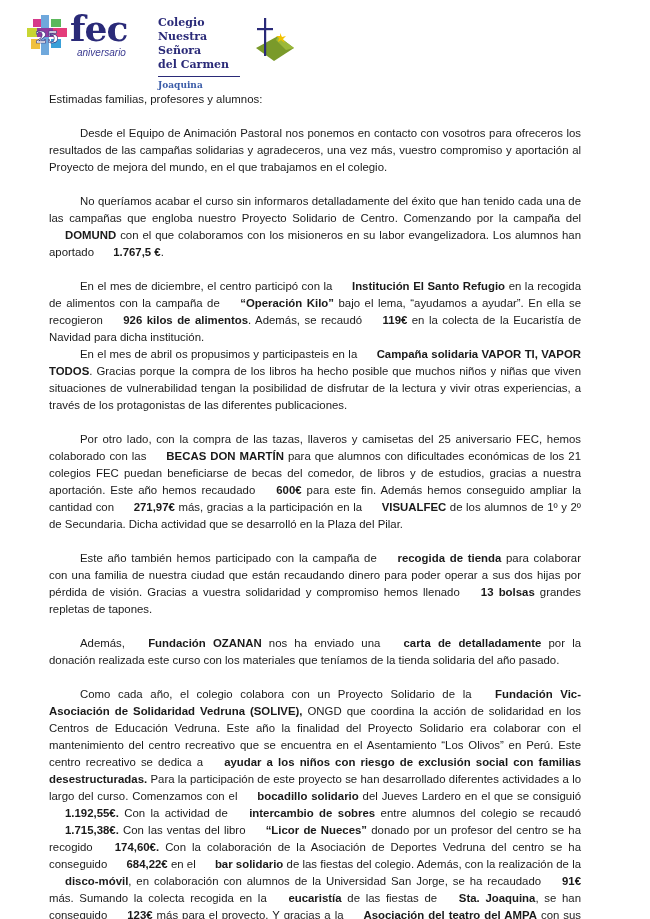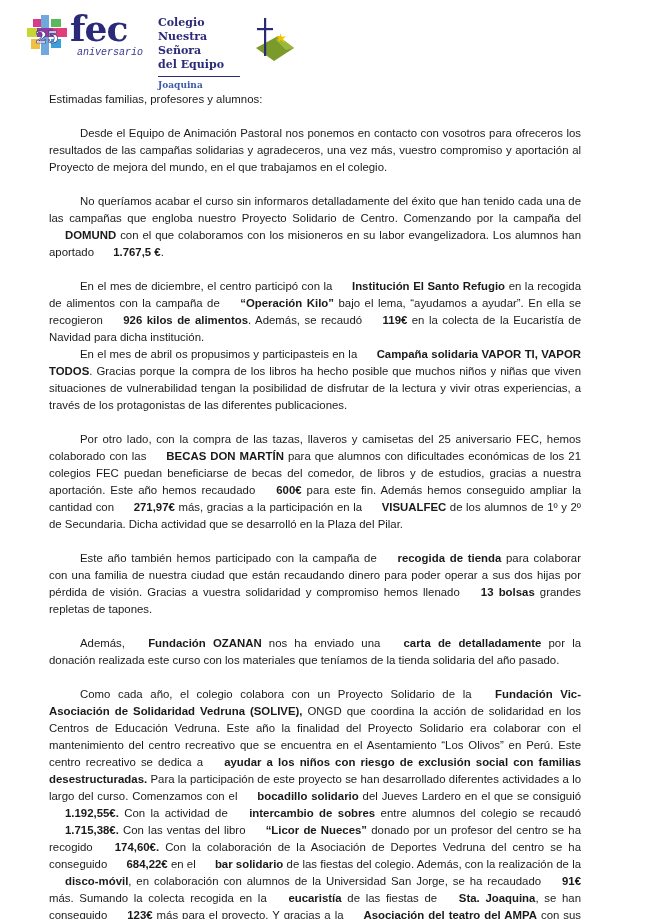--- a/index.html
+++ b/index.html
@@ -3,21 +3,21 @@
 <meta charset="utf-8">
 <style>
   html, body { margin: 0; padding: 0; background: #ffffff; }
   body { width: 650px; height: 919px; position: relative; overflow: hidden;
          font-family: "Liberation Sans", sans-serif; color: #1a1a1a; }
   .header { position: absolute; left: 0; top: 0; width: 585px; height: 80px; }
   .fec-logo { position: absolute; left: 27px; top: 15px; width: 110px; height: 42px; }
   .fec-mark { position: absolute; left: 0; top: 0; width: 40px; height: 40px; }
   .fec-word { position: absolute; left: 43px; top: -8px; font-family: "DejaVu Serif", serif;
               font-weight: bold; font-size: 36px; color: #2a2a78; letter-spacing: -1px; }
-  .fec-sub { position: absolute; left: 50px; top: 32px; font-family: Liberation Mono, monospace;
+  .fec-sub { position: absolute; left: 50px; top: 32px; font-family: Liberation Sans, sans-serif;
              font-style: italic; font-size: 10px; color: #3a3a90; text-align: right; }
   .school-logo { position: absolute; left: 158px; top: 16px; width: 82px; }
   .school-name { font-family: "DejaVu Serif", serif; font-weight: bold; font-size: 11px;
                  line-height: 14px; color: #2a2a78; }
   .school-line { height: 1px; background: #2a2a78; margin: 4px 0 3px 0; width: 82px; }
   .school-city { font-family: "DejaVu Serif", serif; font-weight: bold; font-size: 9px; color: #3b5ca8; }
   .cross-logo { position: absolute; left: 248px; top: 16px; width: 50px; height: 46px; }
 
   .letter { position: absolute; left: 49px; top: 91px; width: 532px;
             font-family: "Liberation Sans", sans-serif; font-size: 11.4px; line-height: 17px;
@@ -45,21 +45,21 @@
       <rect x="24" y="24" width="10" height="9" fill="#3aa0d8"></rect>
       <text x="20" y="28" text-anchor="middle" font-family="DejaVu Serif, serif" font-size="17" font-weight="bold" fill="#ffffff" stroke="#2a2a78" stroke-width="0.6">25</text>
     </svg>
     <div class="fec-word">fec</div>
     <div class="fec-sub">aniversario</div>
   </div>
 
   <div class="school-logo">
     <div class="school-name">Colegio</div>
     <div class="school-name">Nuestra Señora</div>
-    <div class="school-name">del Equipo</div>
+    <div class="school-name">del Carmen</div>
     <div class="school-line"></div>
     <div class="school-city">Joaquina</div>
   </div>
 
   <svg class="cross-logo" viewBox="0 0 50 46">
     <polygon points="8,32 30,20 46,32 26,45" fill="#7a9a2a"></polygon>
     <polygon points="30,20 46,32 38,34 28,24" fill="#9bb83a"></polygon>
     <polygon points="32,17 34,21 38,20 35,23 37,27 33,24 30,26 31,22 28,20 32,20" fill="#f2c200"></polygon>
     <rect x="16" y="2" width="2.2" height="38" fill="#2a2a78"></rect>
     <rect x="9" y="12" width="16" height="2.2" fill="#2a2a78"></rect>

